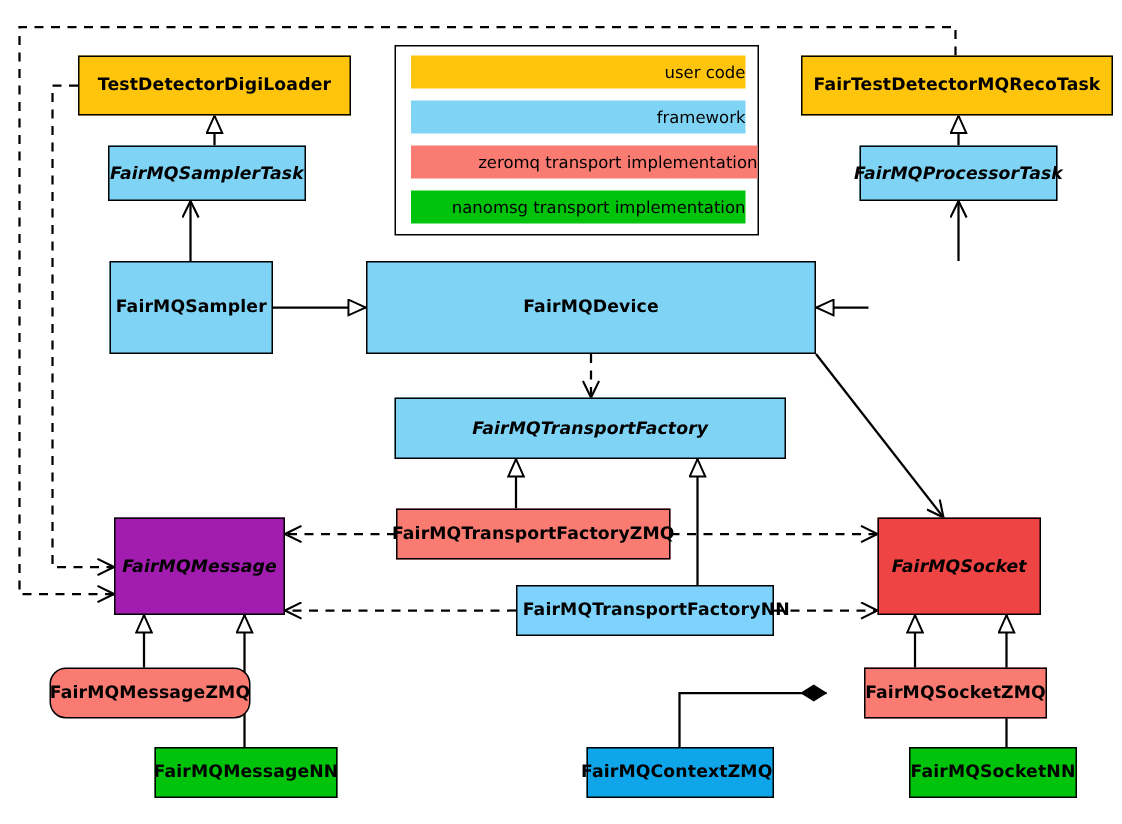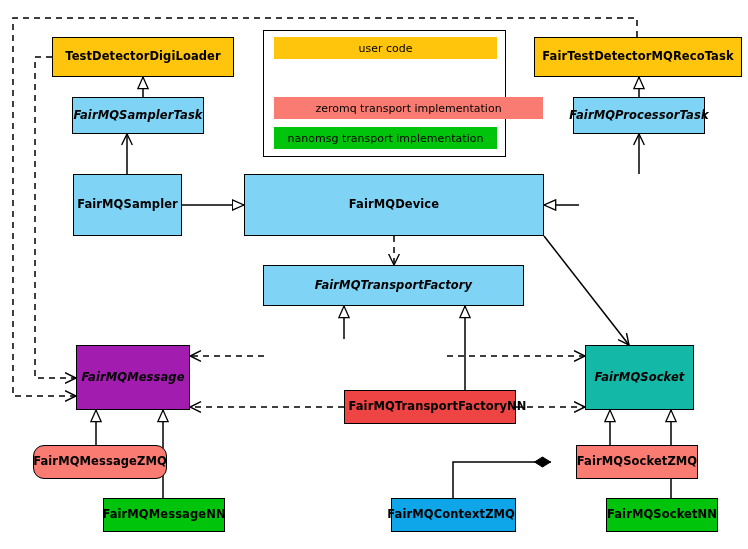--- a/index.html
+++ b/index.html
@@ -8,21 +8,21 @@
   #diagram{position:relative;width:748px;height:549px;}
   svg{position:absolute;left:0;top:0;width:748px;height:549px;}
   .node{position:absolute;box-sizing:border-box;border:1.6px solid #000;
         display:flex;align-items:center;justify-content:center;
         text-align:center;font-size:11.5px;font-weight:bold;color:#000;
         line-height:1.15;letter-spacing:0.1px;}
   .node.abstract{font-style:italic;}
   .legend-box{position:absolute;box-sizing:border-box;border:1.5px solid #000;
         background:#fff;}
   .legend-item{position:absolute;box-sizing:border-box;
-        display:flex;align-items:center;justify-content:center;
+        display:flex;align-items:center;justify-content:flex-end;
         font-size:11px;font-weight:normal;color:#000;}
 </style>
 </head>
 <body>
 
 <div id="diagram">
 
   <svg viewBox="0 0 748 549">
     <defs>
       <marker id="hollowTri" markerWidth="14" markerHeight="12" refX="12.5" refY="6" orient="auto" markerUnits="userSpaceOnUse">
@@ -79,21 +79,24 @@
       <path d="M671,498 L671,410" marker-end="url(#hollowTri)"></path>
 
       <path d="M453,498 L453,462 L551,462" marker-end="url(#blackDiamond)"></path>
     </g>
   </svg>
 
   <div class="legend-box" style="left:263px;top:30px;width:243px;height:127px;">
     <div class="legend-item" style="left:10px;top:6px;width:223px;height:22px;background:#FFC40C;">
       <span>user code</span>
     </div>
-    <div class="legend-item" style="left:10px;top:66px;width:269px;height:22px;background:#FA7B72;">
+    <div class="legend-item" style="left:10px;top:36px;width:223px;height:22px;background:#7FD4F5;">
+      <span>framework</span>
+    </div>
+    <div class="legend-item" style="left:10px;top:66px;width:231px;height:22px;background:#FA7B72;">
       <span>zeromq transport implementation</span>
     </div>
     <div class="legend-item" style="left:10px;top:96px;width:223px;height:22px;background:#00C40C;">
       <span>nanomsg transport implementation</span>
     </div>
   </div>
 
   <div class="node" style="left:52px;top:37px;width:182px;height:40px;background:#FFC40C;">
     <span>TestDetectorDigiLoader</span>
     </div>
@@ -116,30 +119,33 @@
     </div>
 
   <div class="node" style="left:534px;top:37px;width:208px;height:40px;background:#FFC40C;">
     <span>FairTestDetectorMQRecoTask</span>
     </div>
 
   <div class="node abstract" style="left:263px;top:265px;width:261px;height:41px;background:#7FD4F5;">
     <span>FairMQTransportFactory</span>
     </div>
 
+  <div class="node" style="left:264px;top:339px;width:183px;height:34px;background:#FA7B72;">
+    <span>FairMQTransportFactoryZMQ</span>
+    </div>
 
-  <div class="node" style="left:344px;top:390px;width:172px;height:34px;background:#ef4444;padding-left:15px;">
+  <div class="node" style="left:344px;top:390px;width:172px;height:34px;background:#7dd3fc;padding-left:15px;">
     <span>FairMQTransportFactoryNN</span>
     </div>
 
   <div class="node abstract" style="left:76px;top:345px;width:114px;height:65px;background:#a21caf;">
     <span>FairMQMessage</span>
     </div>
 
-  <div class="node abstract" style="left:585px;top:345px;width:109px;height:65px;background:#14b8a6;">
+  <div class="node abstract" style="left:585px;top:345px;width:109px;height:65px;background:#ef4444;">
     <span>FairMQSocket</span>
     </div>
 
   <div class="node" style="left:33px;top:445px;width:134px;height:34px;background:#FA7B72;border-radius:11px;">
     <span>FairMQMessageZMQ</span>
     </div>
 
   <div class="node" style="left:103px;top:498px;width:122px;height:34px;background:#00C40C;">
     <span>FairMQMessageNN</span>
     </div>

